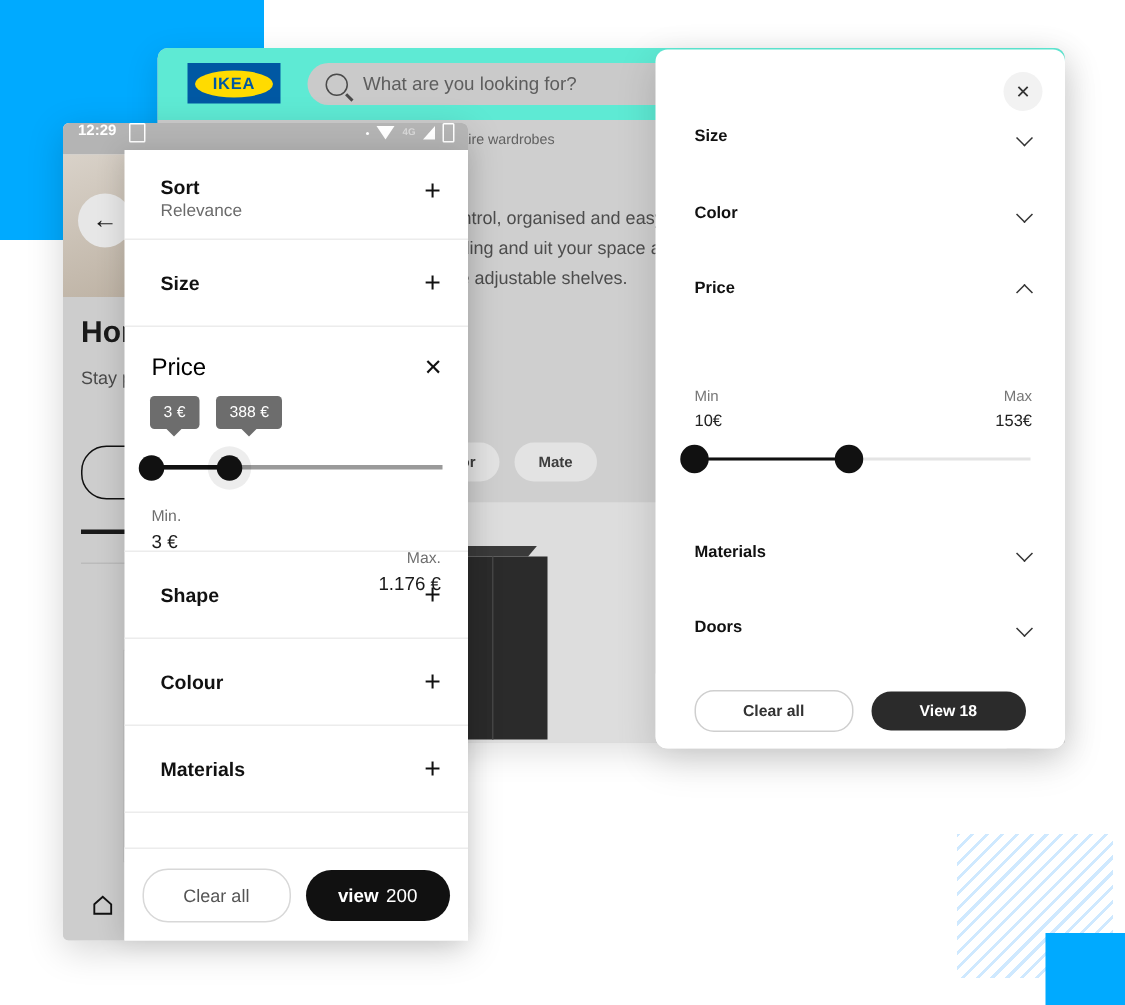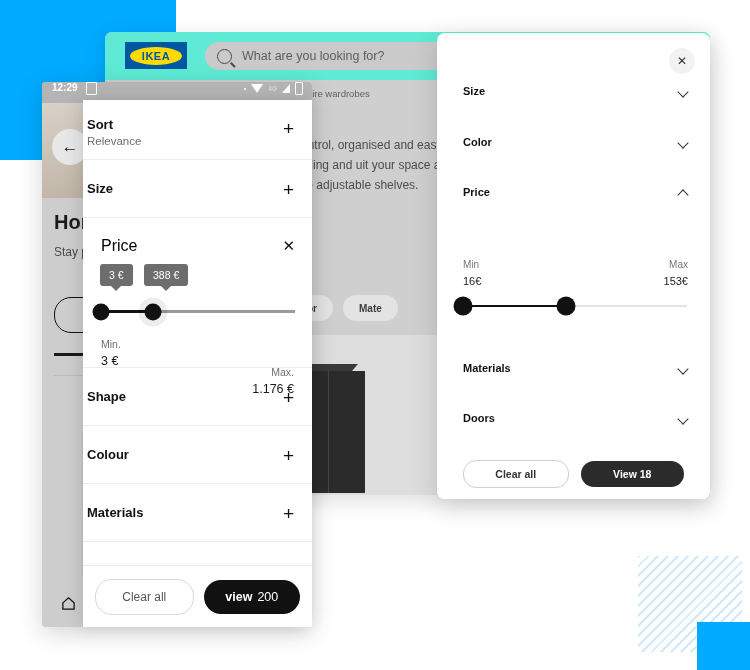--- a/index.html
+++ b/index.html
@@ -171,21 +171,21 @@
     position:absolute;left:18px;top:11px;width:17px;height:15px;
   }
 
   
   .sheet{
     position:absolute;left:83px;top:100px;width:229px;height:527px;
     background:#ffffff;box-shadow:-3px 0 16px rgba(0,0,0,.12);
   }
   .srow{
     position:relative;height:58px;border-bottom:1px solid #ececec;
-    display:flex;align-items:center;padding:0 4px;box-sizing:border-box;
+    display:flex;align-items:center;padding:0 24px;box-sizing:border-box;
   }
   .srow-first{height:60px;align-items:flex-start;padding-top:17px;}
   .srow .stitle{font-size:13px;font-weight:bold;color:#111111;}
   .srow .ssub{font-size:11.5px;color:#6b6b6b;margin-top:3px;}
   .plus{
     position:absolute;right:18px;top:50%;transform:translateY(-50%);
     font-size:19px;color:#111;line-height:1;font-weight:300;
   }
   .srow-first .plus{top:28px;}
   .sect-price{
@@ -446,21 +446,21 @@
   </div>
 
   <div class="drow" style="top:153px;">
     <span class="dtitle">Price</span>
     <span class="chev up"></span>
   </div>
 
   <div class="dmm">
     <div>
       <div class="lab">Min</div>
-      <div class="val">16€</div>
+      <div class="val">10€</div>
     </div>
     <div class="r">
       <div class="lab">Max</div>
       <div class="val">153€</div>
     </div>
   </div>
 
   <div class="dtrack">
     <div class="dtrack-fill" style="width:103px;"></div>
     <div class="dknob" style="left:0px;"></div>

